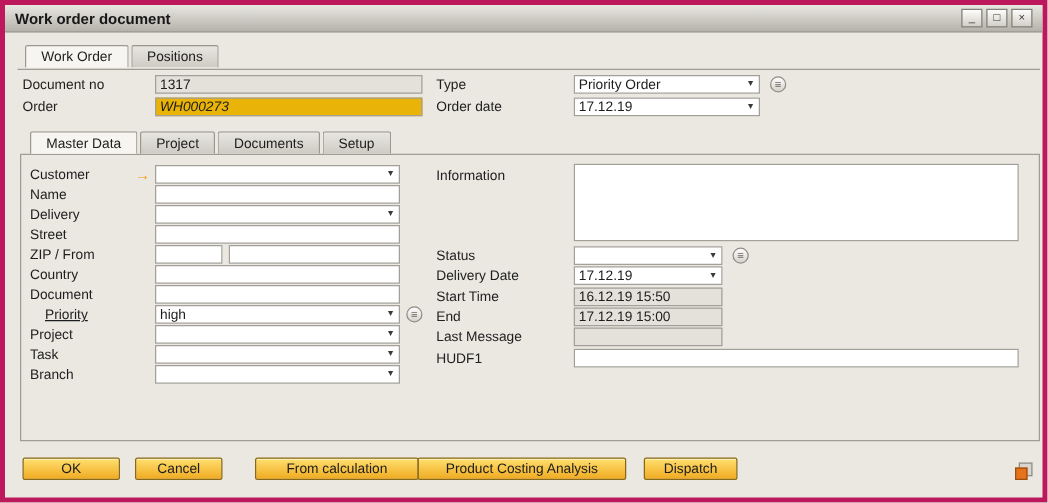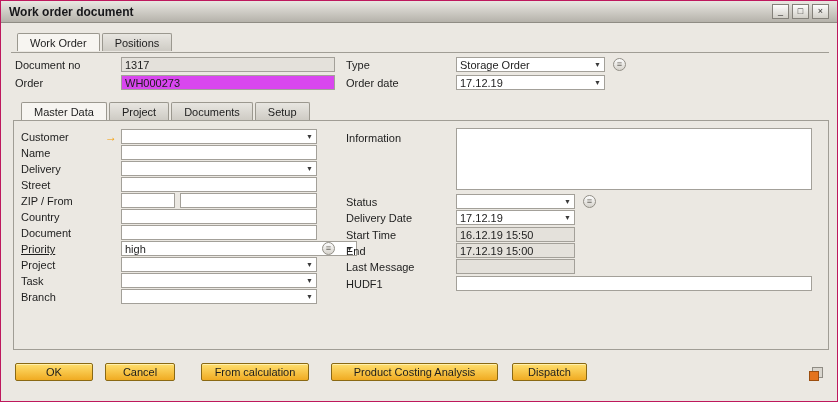--- a/index.html
+++ b/index.html
@@ -1,18 +1,18 @@
 <!DOCTYPE html>
 <html><head>
 <meta charset="utf-8">
 <style>
   html,body { margin:0; padding:0; background:#c9c6bf; }
   .win {
     position:relative; width:838px; height:402px; box-sizing:border-box;
-    background:#ebe8e2; border:1px solid #be185d;
+    background:#ebe8e2; border:4px solid #be185d;
     font-family:"Liberation Sans", sans-serif; font-size:11px; color:#1d1d1d;
     overflow:hidden;
   }
   .titlebar {
     position:absolute; top:0; left:0; right:0; height:22px;
     background:linear-gradient(#e9e7e2,#b5b2aa);
     border-bottom:1px solid #8f8c84;
     display:flex; align-items:center; padding:0 8px; box-sizing:border-box;
   }
   .title { font-weight:bold; font-size:12px; color:#17171a; }
@@ -37,21 +37,21 @@
     position:absolute; left:12px; top:119px; width:814px; height:228px;
     border:1px solid #a09d95; background:#ebe8e2; z-index:1;
   }
   .lbl { position:absolute; height:14px; line-height:14px; white-space:nowrap; z-index:2; }
   .fld {
     position:absolute; height:15px; box-sizing:border-box; z-index:2;
     border:1px solid #a3a099; background:#fff; padding:0 3px;
     font-family:"Liberation Sans", sans-serif; font-size:11px; color:#1d1d1d;
   }
   .fld.gray { background:#e4e1db; }
-  .fld.yellow { background:#d946ef; }
+  .fld.yellow { background:#eab308;font-style:italic; }
   .combo {
     position:absolute; height:15px; box-sizing:border-box; z-index:2;
     border:1px solid #a3a099; background:#fff; display:flex; align-items:center;
     padding-left:3px; cursor:pointer;
   }
   .combo .ctext { flex:1; white-space:nowrap; overflow:hidden; }
   .combo .arrow { width:13px; text-align:center; font-size:7px; color:#3a3a3a; flex:none; }
   .ta {
     position:absolute; box-sizing:border-box; z-index:2; resize:none;
     border:1px solid #a3a099; background:#fff;
@@ -101,21 +101,21 @@
   <div class="hline"></div>
 
   <span class="lbl" style="left:14px; top:57px;">Document no</span>
   <input class="fld gray" style="left: 120px; top: 56px; width: 214px;" readonly="" value="1317">
 
   <span class="lbl" style="left:14px; top:75px;">Order</span>
   <input class="fld yellow" style="left: 120px; top: 74px; width: 214px;" value="WH000273">
 
   <span class="lbl" style="left:345px; top:57px;">Type</span>
   <div class="combo" style="left:455px; top:56px; width:149px;">
-    <span class="ctext">Storage Order</span>
+    <span class="ctext">Priority Order</span>
     <span class="arrow">▼</span>
   </div>
   <span class="edicon" style="left:612px; top:57px;">≡</span>
 
   <span class="lbl" style="left:345px; top:75px;">Order date</span>
   <div class="combo" style="left:455px; top:74px; width:149px;">
     <span class="ctext">17.12.19</span>
     <span class="arrow">▼</span>
   </div>
 
@@ -149,22 +149,22 @@
   <span class="lbl" style="left:20px; top:193px;">ZIP / From</span>
   <input class="fld" style="left: 120px; top: 192px; width: 54px;" value="">
   <input class="fld" style="left: 179px; top: 192px; width: 137px;" value="">
 
   <span class="lbl" style="left:20px; top:209px;">Country</span>
   <input class="fld" style="left: 120px; top: 208px; width: 196px;" value="">
 
   <span class="lbl" style="left:20px; top:225px;">Document</span>
   <input class="fld" style="left: 120px; top: 224px; width: 196px;" value="">
 
-  <span class="lbl" style="left:20px; top:241px;text-decoration:underline;">Priority</span>
-  <div class="combo" style="left:120px; top:240px; width:236px;">
+  <span class="lbl" style="left:32px; top:241px;text-decoration:underline;">Priority</span>
+  <div class="combo" style="left:120px; top:240px; width:196px;">
     <span class="ctext">high</span>
     <span class="arrow">▼</span>
   </div>
   <span class="edicon" style="left:321px; top:241px;">≡</span>
 
   <span class="lbl" style="left:20px; top:257px;">Project</span>
   <div class="combo" style="left:120px; top:256px; width:196px;">
     <span class="ctext"></span>
     <span class="arrow">▼</span>
   </div>
@@ -204,21 +204,21 @@
   <input class="fld gray" style="left: 455px; top: 242px; width: 119px;" readonly="" value="17.12.19 15:00">
 
   <span class="lbl" style="left:345px; top:259px;">Last Message</span>
   <input class="fld gray" style="left: 455px; top: 258px; width: 119px;" readonly="" value="">
 
   <span class="lbl" style="left:345px; top:276px;">HUDF1</span>
   <input class="fld" style="left: 455px; top: 275px; width: 356px;" value="">
 
   <button class="btn" style="left:14px; top:362px; width:78px;"><span class="underline">OK</span></button>
   <button class="btn" style="left:104px; top:362px; width:70px;"><span class="underline">Cancel</span></button>
-  <button class="btn" style="left:200px; top:362px; width:108px;"><span>From calculation</span></button>
+  <button class="btn" style="left:200px; top:362px; width:131px;"><span>From calculation</span></button>
   <button class="btn" style="left:330px; top:362px; width:167px;"><span>Product Costing Analysis</span></button>
   <button class="btn" style="left:511px; top:362px; width:75px;"><span>Dispatch</span></button>
 
   <span class="gripicon">
     <span class="gsq"></span>
     <span class="osq"></span>
   </span>
 
 </div>
 

